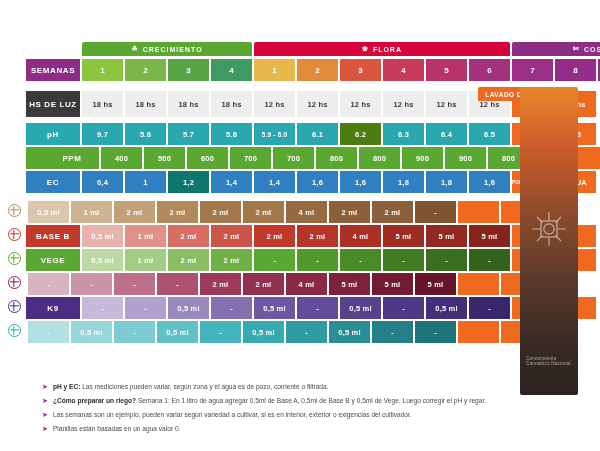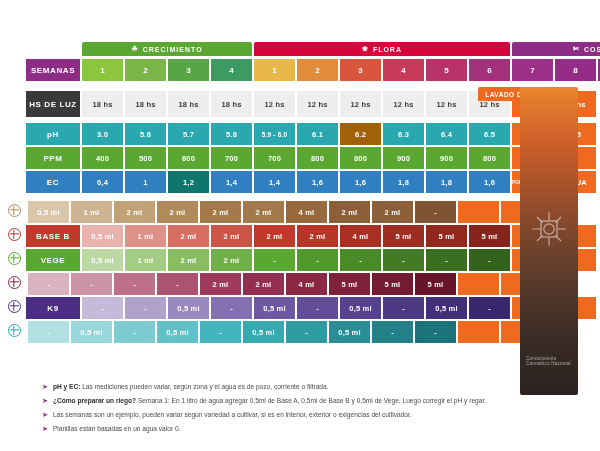--- a/index.html
+++ b/index.html
@@ -164,36 +164,36 @@
       <div class="cell" style="background:#eeeeee;color:#3a3a3a;">12 hs</div>
       <div class="cell" style="background:#eeeeee;color:#3a3a3a;">12 hs</div>
       <div class="cell" style="background:#eeeeee;color:#3a3a3a;">12 hs</div>
       <div class="cell" style="background:#eeeeee;color:#3a3a3a;">12 hs</div>
       <div class="cell" style="background:#ef6a1e;">12 hs</div>
       <div class="cell" style="background:#ef6a1e;">12 hs</div>
     </div>
 
     <div class="row" style="margin-top:6px;">
       <div class="lbl" style="background:#2aa8b0;">pH</div>
-      <div class="cell" style="background:#2aa8b0;">3.0</div>
+      <div class="cell" style="background:#2aa8b0;">9.7</div>
       <div class="cell" style="background:#2aa8b0;">5.6</div>
       <div class="cell" style="background:#2aa8b0;">5.7</div>
       <div class="cell" style="background:#2aa8b0;">5.8</div>
       <div class="cell" style="background:#2aa8b0;font-size:6.5px;">5.9 - 6.0</div>
       <div class="cell" style="background:#2aa8b0;">6.1</div>
-      <div class="cell" style="background:#a16207;text-align:right;">6.2</div>
+      <div class="cell" style="background:#4d7c0f;text-align:right;">6.2</div>
       <div class="cell" style="background:#2aa8b0;">6.3</div>
       <div class="cell" style="background:#2aa8b0;">6.4</div>
       <div class="cell" style="background:#2aa8b0;">6.5</div>
       <div class="cell" style="background:#ef6a1e;">6.5</div>
       <div class="cell" style="background:#ef6a1e;">6.5</div>
     </div>
 
     <div class="row">
-      <div class="lbl" style="background:#5aa832;">PPM</div>
+      <div class="lbl" style="background:#5aa832;padding-left:19px;">PPM</div>
       <div class="cell" style="background:#5aa832;">400</div>
       <div class="cell" style="background:#5aa832;">500</div>
       <div class="cell" style="background:#5aa832;">600</div>
       <div class="cell" style="background:#5aa832;">700</div>
       <div class="cell" style="background:#5aa832;">700</div>
       <div class="cell" style="background:#5aa832;">800</div>
       <div class="cell" style="background:#5aa832;">800</div>
       <div class="cell" style="background:#5aa832;">900</div>
       <div class="cell" style="background:#5aa832;">900</div>
       <div class="cell" style="background:#5aa832;">800</div>

